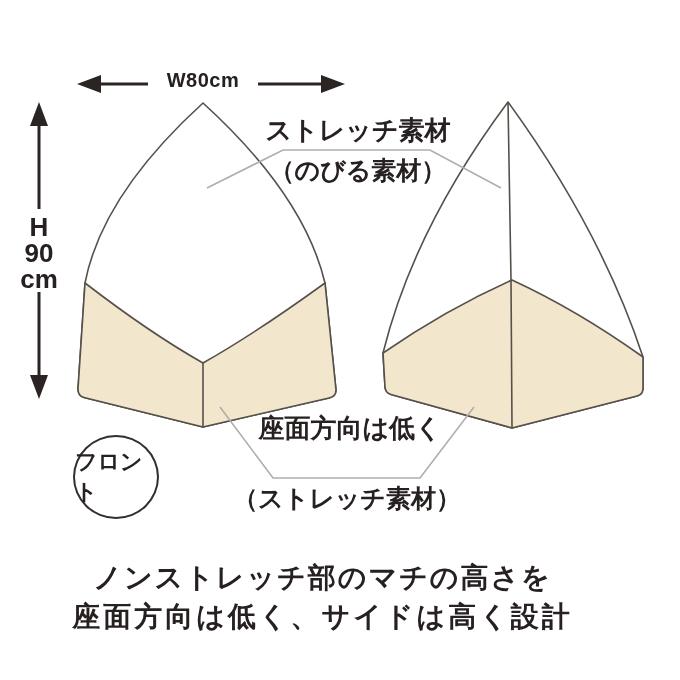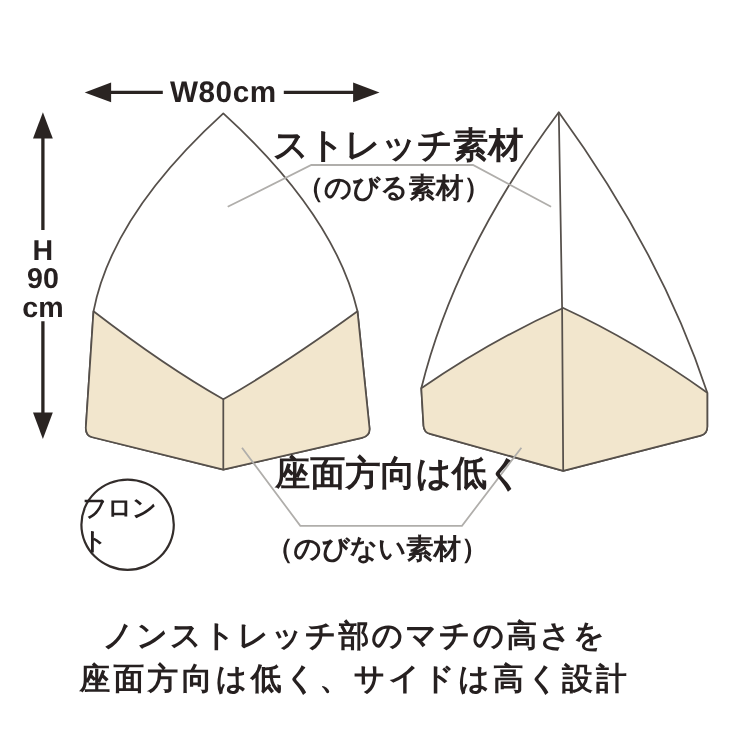--- a/index.html
+++ b/index.html
@@ -6,23 +6,23 @@
   html, body { width: 680px; height: 680px; background: #ffffff; }
   body {
     position: relative;
     font-family: "Liberation Sans", "DejaVu Sans", sans-serif;
     color: #262020;
     overflow: hidden;
   }
   .stage { position: absolute; inset: 0; width: 680px; height: 680px; }
   svg.diagram { position: absolute; left: 0; top: 0; }
   .txt { position: absolute; text-align: center; white-space: nowrap; color: #262020; }
-  .dim-label { font-weight: 700; font-size: 27px; letter-spacing: 0.5px; }
+  .dim-label { font-weight: 700; font-size: 20px; letter-spacing: 0.5px; }
   .h-label { font-weight: 700; font-size: 26px; line-height: 26px; }
-  .mat-label { font-weight: 600; font-size: 32px; line-height: 28px; }
+  .mat-label { font-weight: 600; font-size: 26px; line-height: 28px; font-family: Liberation Mono, monospace; }
   .mat-sub { font-weight: 600; font-size: 25px; line-height: 27px; font-family: Liberation Mono, monospace; }
   .badge {
     position: absolute;
     border: 2.5px solid #332d2b;
     border-radius: 50%;
     background: #ffffff;
     display: flex;
     align-items: center;
     justify-content: center;
     font-weight: 600;
@@ -73,21 +73,21 @@
   <div class="txt h-label" style="left:9px; top:214px; width:60px;">
     <div>H</div>
     <div>90</div>
     <div>cm</div>
   </div>
 
   <div class="txt mat-label" style="left:248px; top:118px; width:220px;">ストレッチ素材</div>
   <div class="txt mat-sub" style="left:248px; top:159px; width:220px;">（のびる素材）</div>
 
   <div class="txt mat-label" style="left:250px; top:416px; width:200px;">座面方向は低く</div>
-  <div class="txt mat-sub" style="left:233px; top:487px; width:220px;">（のびない素材）</div>
+  <div class="txt mat-sub" style="left:233px; top:487px; width:220px;">（ストレッチ素材）</div>
 
   <div class="badge badge-front">
     <span>フロント</span>
   </div>
 
   <div class="txt caption caption-1">ノンストレッチ部のマチの高さを</div>
   <div class="txt caption caption-2">座面方向は低く、サイドは高く設計</div>
 
 </div>
 

